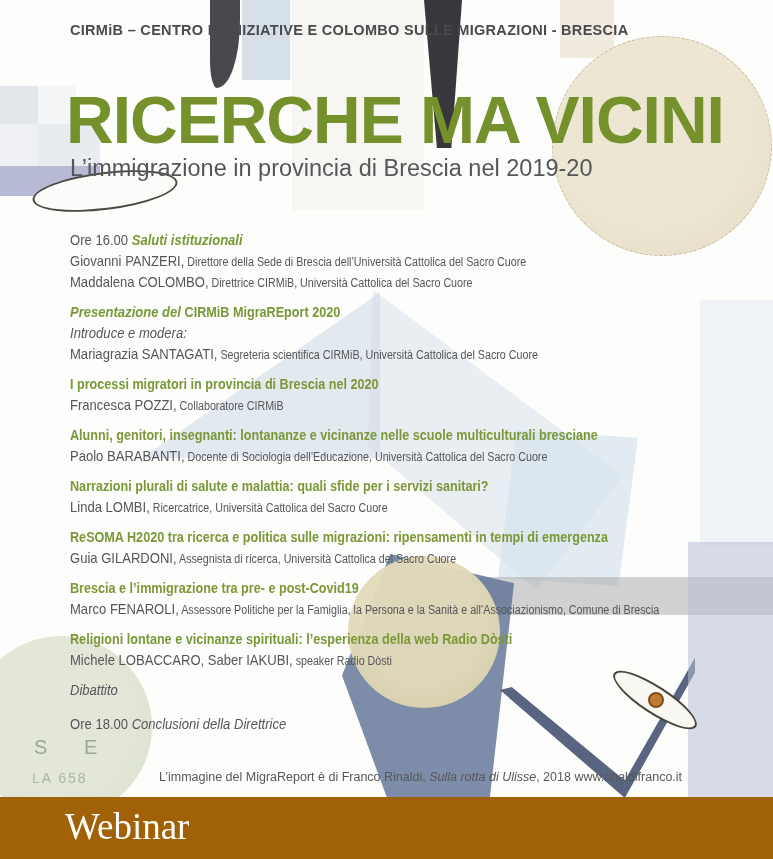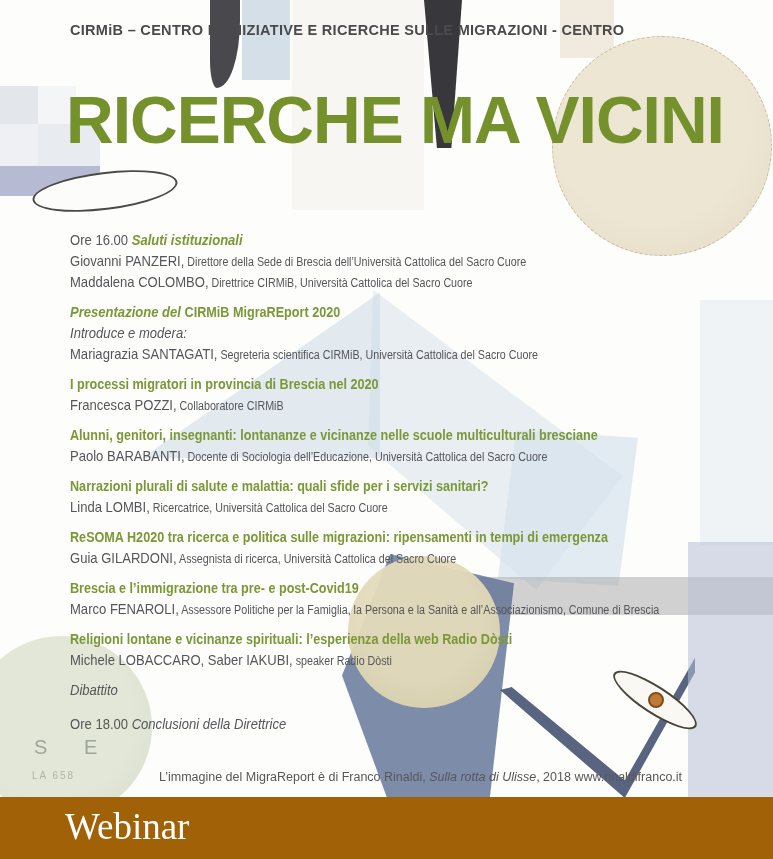--- a/index.html
+++ b/index.html
@@ -46,21 +46,21 @@
   .chevron{left:500px;top:652px;width:195px;height:146px;background:#2f3f60;opacity:.8;
     clip-path:polygon(0 26%,6% 24%,64% 88%,100% 4%,100% 14%,64% 100%);}
   .right-poly{left:688px;top:542px;width:85px;height:255px;background:#b6c0d5;opacity:.55;}
   .leaf-small{left:606px;top:686px;width:94px;height:24px;background:#faf8f2;
     border:2px solid #474738;border-radius:50%;transform:rotate(33deg);}
   .leaf-dot{left:648px;top:692px;width:12px;height:12px;border-radius:50%;
     background:#bf7a35;border:2px solid #7d4d1f;}
   .bl-map{left:-30px;top:636px;width:182px;height:182px;border-radius:50%;opacity:.95;
     background:radial-gradient(circle at 45% 45%, #e2e6d6 55%, #d4dcc7);}
   .bl-letter{position:absolute;color:#98a298;font-size:20px;}
-  .bl-code{position:absolute;color:#a9b2a8;font-size:10px;letter-spacing:2px;}
+  .bl-code{position:absolute;color:#a9b2a8;font-size:14px;letter-spacing:2px;}
 
   
   .content{position:absolute;left:0;top:0;width:100%;height:100%;z-index:2;}
   .org-line{position:absolute;left:70px;top:22px;
     font-size:14.5px;font-weight:bold;letter-spacing:.3px;color:#4a4a4d;white-space:nowrap;}
   .title{position:absolute;left:66px;top:82px;
     font-size:66px;font-weight:bold;letter-spacing:-1px;color:#75912c;white-space:nowrap;}
   .subtitle{position:absolute;left:70px;top:155px;
     font-size:23.5px;color:#55565a;white-space:nowrap;}
 
@@ -116,23 +116,24 @@
     <div class="art leaf-dot"></div>
     <div class="art bl-map">
       <span class="bl-letter" style="left:64px;top:100px;">S</span>
       <span class="bl-letter" style="left:114px;top:100px;">E</span>
       <span class="bl-code" style="left:62px;top:134px;">LA 658</span>
     </div>
   </div>
 
   <div class="content">
 
-    <div class="org-line">CIRMiB – CENTRO DI INIZIATIVE E RICERCHE SULLE MIGRAZIONI - CENTRO</div>
+    <div class="org-line">CIRMiB – CENTRO DI INIZIATIVE E COLOMBO SULLE MIGRAZIONI - BRESCIA</div>
 
     <div class="title">RICERCHE MA VICINI</div>
+    <div class="subtitle">L’immigrazione in provincia di Brescia nel 2019-20</div>
 
     <div class="program">
 
       <div class="pblock">
         <div class="pline">
           <span class="time">Ore 16.00 </span><span class="sess-italic">Saluti istituzionali</span>
         </div>
         <div class="pline">
           <span class="name">Giovanni PANZERI,</span><span class="role"> Direttore della Sede di Brescia dell’Università Cattolica del Sacro Cuore</span>
         </div>

